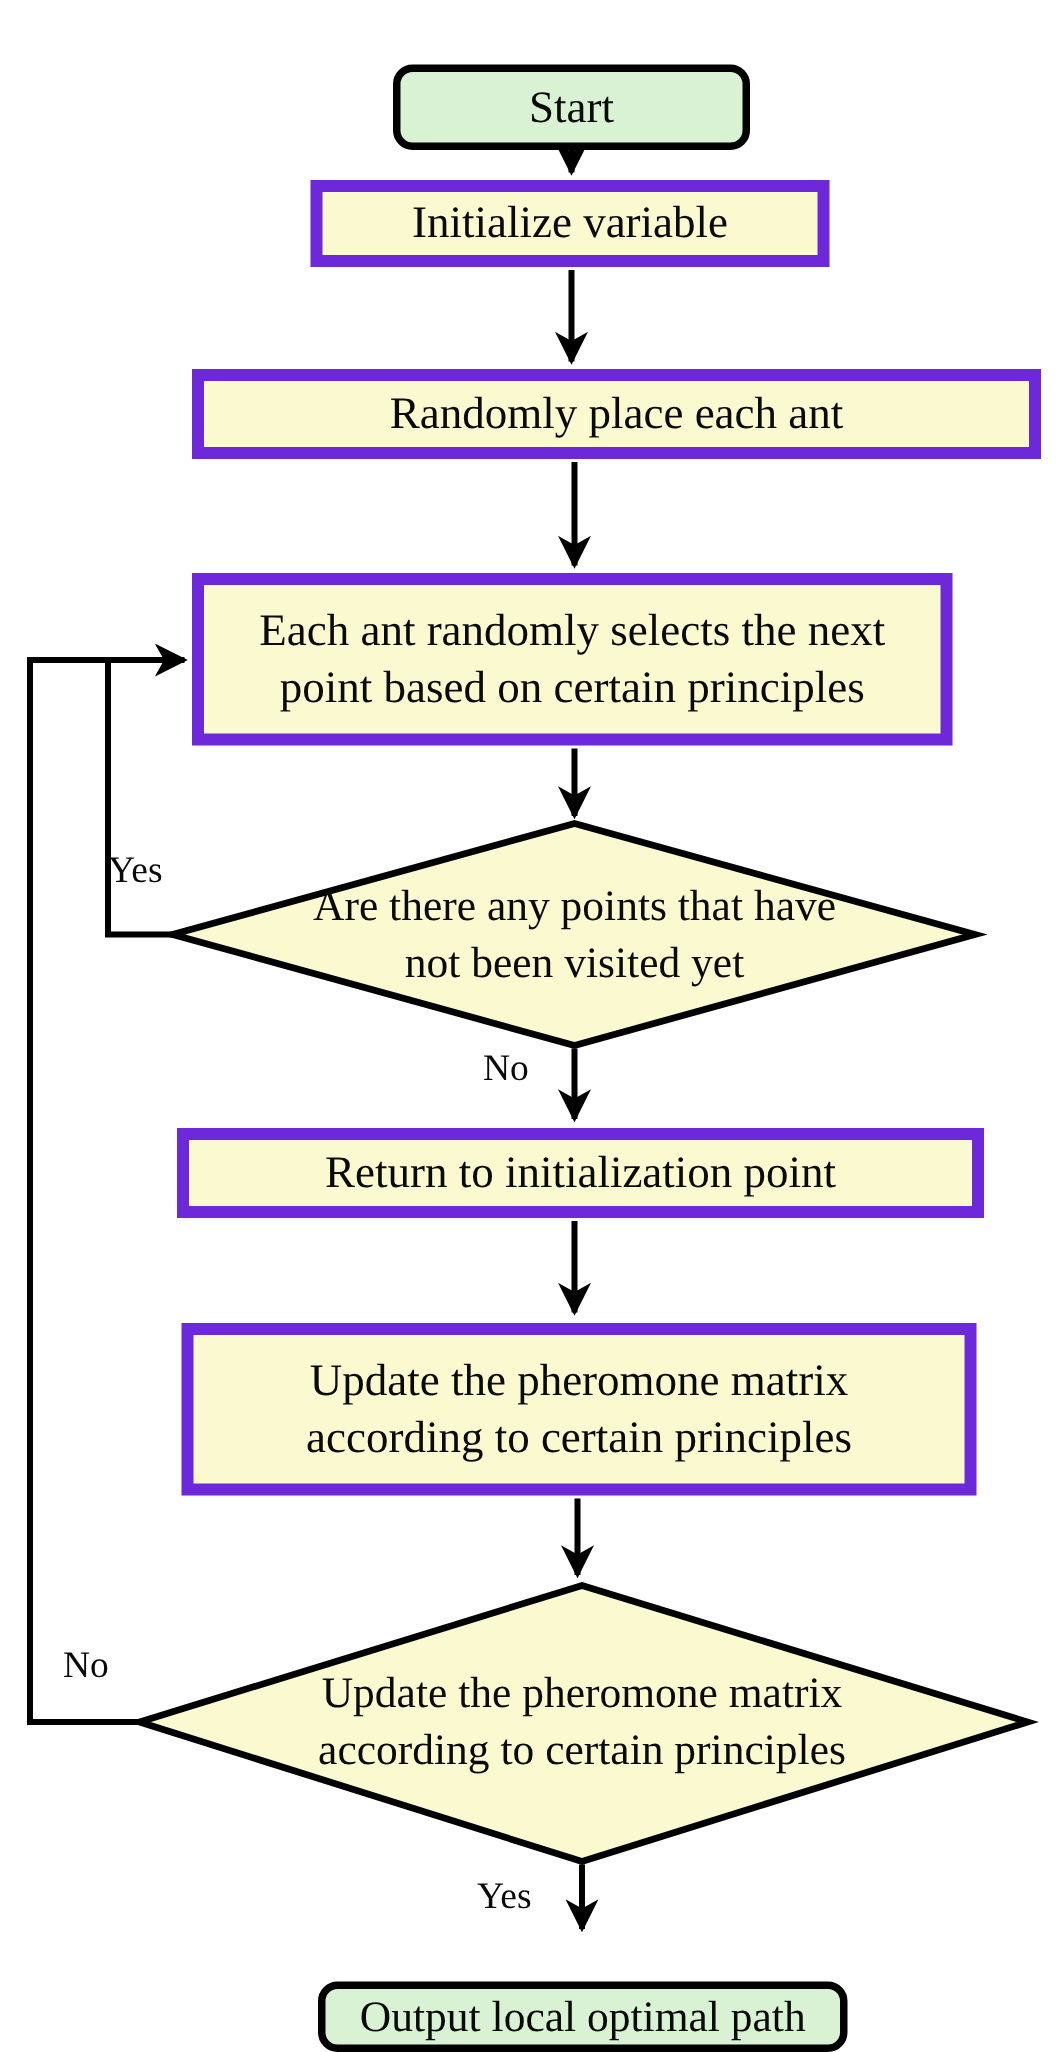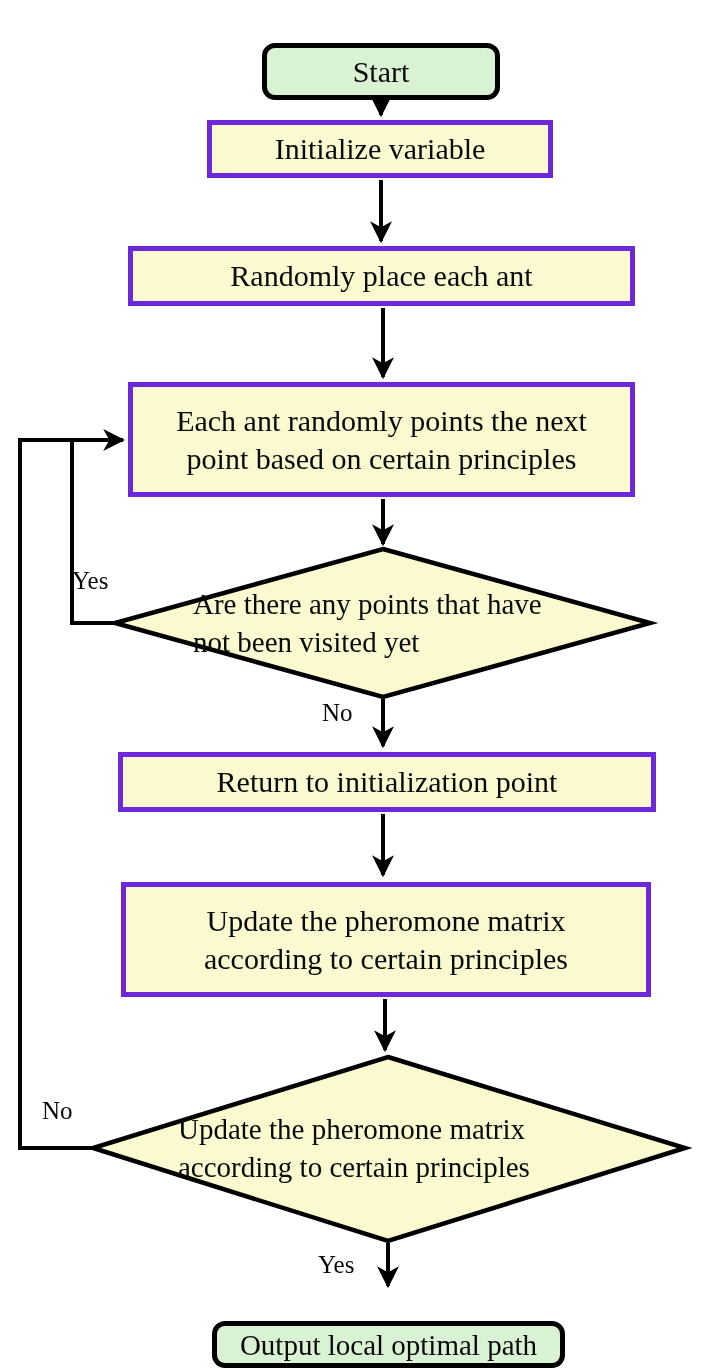--- a/index.html
+++ b/index.html
@@ -15,40 +15,41 @@
   .node {
     position:absolute;
     display:flex; align-items:center; justify-content:center;
     text-align:center;
     box-sizing:border-box;
     font-size:30px; line-height:38px;
     color:#0a0a0a;
   }
   .process {
     background:#fbf9d0;
-    border:5px solid #6d28d9;
+    border:8px solid #6d28d9;
   }
   .terminator {
     background:#daf2d4;
     border:5px solid #000000;
     border-radius:13px;
     margin-top:28px;
   }
   .dtext {
     position:absolute;
+    text-align:center;
     font-size:29px; line-height:38px;
   }
   .edge-label {
     position:absolute;
     font-size:25px; line-height:30px;
   }
   
   #n-start      { left:262px; top:15px;  width:238px; height:57px; }
   #n-init       { left:207px; top:120px; width:346px; height:58px; }
-  #n-place      { left:128px; top:246px; width:507px; height:60px; }
+  #n-place      { left:128px; top:246px; width:566px; height:60px; }
   #n-select     { left:128px; top:382px; width:507px; height:115px; padding:0 18px; }
   #n-return     { left:118px; top:752px; width:538px; height:60px; }
   #n-update     { left:121px; top:882px; width:530px; height:115px; padding:0 28px; }
   #n-output     { left:212px; top:1293px; width:353px; height:47px; font-size:29px; }
   #t-decision1  { left:193px; top:585px;  width:380px; }
   #t-decision2  { left:178px; top:1110px; width:420px; }
   #l-yes-loop   { left:72px;  top:566px; }
   #l-no-down    { left:322px; top:698px; }
   #l-no-loop    { left:42px;  top:1096px; }
   #l-yes-down   { left:318px; top:1250px; }
@@ -81,21 +82,21 @@
     <polyline points="93,1148 20,1148 20,438" stroke="#000000" stroke-width="4" fill="none"></polyline>
     <path d="M20,440 H123" stroke="#000000" stroke-width="4" fill="none" marker-end="url(#arrow)"></path>
   </svg>
 
   <div class="node terminator" id="n-start">Start</div>
 
   <div class="node process" id="n-init">Initialize variable</div>
 
   <div class="node process" id="n-place">Randomly place each ant</div>
 
-  <div class="node process" id="n-select">Each ant randomly points the next point based on certain principles</div>
+  <div class="node process" id="n-select">Each ant randomly selects the next point based on certain principles</div>
 
   <div class="dtext" id="t-decision1">Are there any points that have not been visited yet</div>
 
   <div class="node process" id="n-return">Return to initialization point</div>
 
   <div class="node process" id="n-update">Update the pheromone matrix according to certain principles</div>
 
   <div class="dtext" id="t-decision2">Update the pheromone matrix according to certain principles</div>
 
   <div class="node terminator" id="n-output">Output local optimal path</div>

